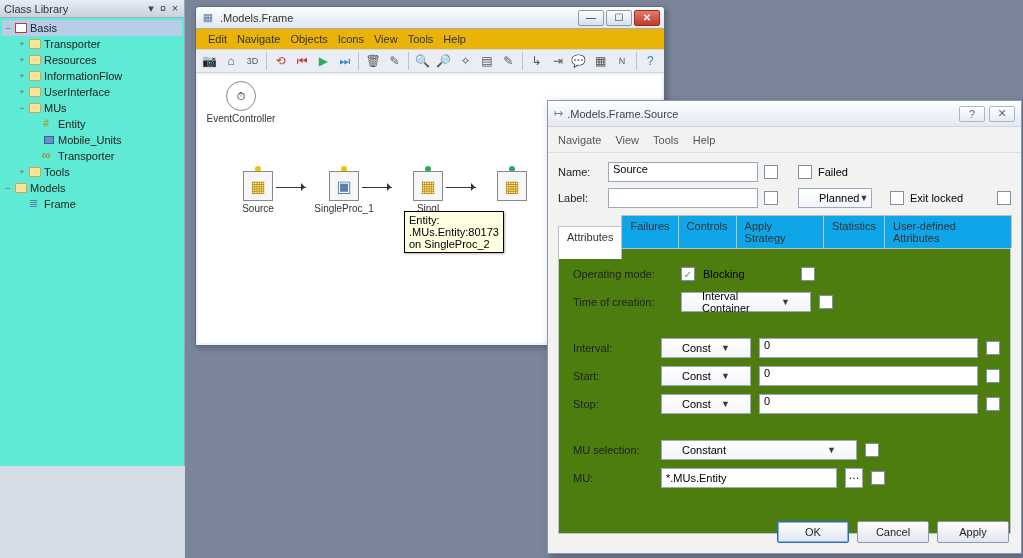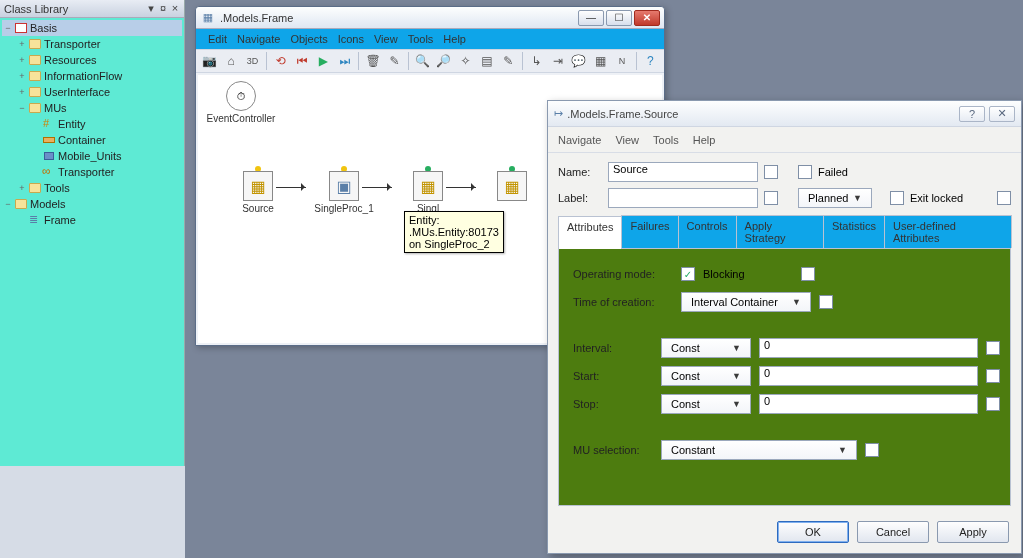--- a/index.html
+++ b/index.html
@@ -29,21 +29,21 @@
 
 .win { position:absolute; background:#eef1f6; border:1px solid #5b6d88; box-shadow:2px 2px 6px rgba(0,0,0,0.25); }
 .win.frame { left:10px; top:6px; width:470px; height:340px; border-radius:4px 4px 0 0; }
 .win-title { height:22px; background:linear-gradient(#fdfefe,#dfe7f2); border-bottom:1px solid #aab; display:flex; align-items:center; padding:0 4px; font-size:12px; color:#333; border-radius:4px 4px 0 0; }
 .win-title .t-icon { width:16px; height:16px; margin-right:4px; display:inline-flex; align-items:center; justify-content:center; color:#5a7fa8; }
 .win-title .spacer { flex:1; }
 .win-btns { display:flex; gap:2px; }
 .win-btn { width:26px; height:16px; border:1px solid #8a99af; border-radius:2px; background:linear-gradient(#fefefe,#d8dfec); display:flex; align-items:center; justify-content:center; font-size:10px; color:#333; }
 .win-btn.close { background:linear-gradient(#e67a6e,#c0392b); color:#fff; border-color:#a02a1e; font-weight:bold; }
 
-.menubar { height:20px; display:flex; align-items:center; gap:10px; padding:0 12px; background:#0ea5e9; color:#333; }
+.menubar { height:20px; display:flex; align-items:center; gap:10px; padding:0 12px; background:#eab308; color:#333; }
 .toolbar { height:24px; display:flex; align-items:center; gap:2px; padding:0 4px; background:#eaedf3; border-top:1px solid #cfd6e2; border-bottom:1px solid #cfd6e2; }
 .tbtn { width:20px; height:20px; border:1px solid transparent; display:flex; align-items:center; justify-content:center; color:#555; font-size:12px; }
 .tsep { width:1px; height:18px; background:#b9c2d2; margin:0 2px; }
 
 .canvas { position:absolute; left:2px; top:68px; right:2px; bottom:2px; background:#fff;
   background-image: radial-gradient(#c7c7c7 0.6px, transparent 0.6px);
   background-size: 10px 10px; background-position: 2px 2px;
   overflow:hidden; }
 .node { position:absolute; width:60px; text-align:center; }
 .node .box { width:30px; height:30px; margin:0 auto; border:1px solid #888; background:#f6f6f6; display:flex; align-items:center; justify-content:center; position:relative; }
@@ -58,26 +58,26 @@
 .dialog { position:absolute; left:362px; top:100px; width:475px; height:454px; background:#f2f2f0; border:1px solid #8a99af; box-shadow:3px 3px 8px rgba(0,0,0,.3); }
 .dlg-title { height:26px; background:linear-gradient(#fdfefe,#e3e9f2); border-bottom:1px solid #cfd6e2; display:flex; align-items:center; padding:0 6px; color:#444; }
 .dlg-title .spacer { flex:1; }
 .dlg-ctl { width:26px; height:16px; border:1px solid #aab5c7; border-radius:2px; display:flex; align-items:center; justify-content:center; font-size:11px; color:#5a6980; margin-left:4px; background:linear-gradient(#fff,#e6ebf3); }
 .dlg-menubar { height:26px; display:flex; align-items:center; gap:14px; padding:0 10px; color:#555; border-bottom:1px solid #d8dde6; }
 .dlg-body { padding:6px 10px; }
 .row { display:flex; align-items:center; height:26px; gap:6px; }
 .row label.k { width:44px; color:#222; }
 .txt { height:20px; border:1px solid #9ba8bc; background:#fff; padding:0 4px; }
 .cbox { width:14px; height:14px; border:1px solid #7f8fa6; background:#fff; display:inline-flex; align-items:center; justify-content:center; font-size:10px; color:#2a6; }
-.combo { height:20px; border:1px solid #9ba8bc; background:linear-gradient(#fff,#f3f5f9); display:flex; align-items:center; justify-content:space-between; padding:0 9px; }
+.combo { height:20px; border:1px solid #9ba8bc; background:linear-gradient(#fff,#f3f5f9); display:flex; align-items:center; justify-content:space-between; padding:0 20px; }
 .combo .car { color:#3a3a3a; font-size:9px; }
 
 .tabs { display:flex; border-bottom:1px solid #b9c2d2; margin-top:4px; }
 .tab { padding:4px 8px; border:1px solid #b9c2d2; border-bottom:none; background:#0ea5e9; color:#333; margin-right:-1px; }
-.tab.active { background:#fff; position:relative; top:1px; }
+.tab.active { background:#fff; position:relative; top:11px; }
 .tabpage { background:#4d7c0f; border:1px solid #b9c2d2; border-top:none; padding:10px 10px 40px 14px; }
 
 .formrow { display:flex; align-items:center; height:26px; gap:8px; margin:2px 0; }
 .formrow .lbl { width:100px; color:#222; }
 .formrow .sm { width:80px; }
 
 .btnbar { position:absolute; right:12px; bottom:10px; display:flex; gap:8px; }
 .btn { width:72px; height:22px; border:1px solid #8a99af; background:linear-gradient(#fefefe,#e1e6ef); border-radius:2px; display:flex; align-items:center; justify-content:center; color:#222; }
 .btn.def { border:1px solid #2e6bbf; box-shadow:0 0 0 1px #7fb0ef inset; }
 </style>
@@ -122,24 +122,20 @@
     <div class="tree-row" style="padding-left:14px">
         <span class="tw">−</span>
         <span class="ic folder"></span>
         <span>MUs</span>
       </div>
     <div class="tree-row" style="padding-left:40px">
         <span class="ic hash"></span>
         <span>Entity</span>
       </div>
     <div class="tree-row" style="padding-left:40px">
-        <span class="ic cont"></span>
-        <span>Container</span>
-      </div>
-    <div class="tree-row" style="padding-left:40px">
         <span class="ic blue"></span>
         <span>Mobile_Units</span>
       </div>
     <div class="tree-row" style="padding-left:40px">
         <span class="ic trans"></span>
         <span>Transporter</span>
       </div>
     <div class="tree-row" style="padding-left:14px">
         <span class="tw">+</span>
         <span class="ic folder"></span>
@@ -352,20 +348,28 @@
         <div style="height:16px"></div>
 
         <div class="formrow">
           <span class="lbl sm">MU selection:</span>
           <div class="combo" style="width:196px">
               <span>Constant</span>
               <span class="car">▼</span>
             </div>
           <span class="cbox"></span>
         </div>
+        <div class="formrow">
+          <span class="lbl sm">MU:</span>
+          <div class="txt" style="width:176px;display:flex;align-items:center;justify-content:space-between">
+            <span>*.MUs.Entity</span>
+          </div>
+          <div class="txt" style="width:18px;text-align:center;padding:0">…</div>
+          <span class="cbox"></span>
+        </div>
       </div>
     </div>
     <div class="btnbar">
       <div class="btn def">OK</div>
       <div class="btn">Cancel</div>
       <div class="btn">Apply</div>
     </div>
   </div>
 
 </div>

